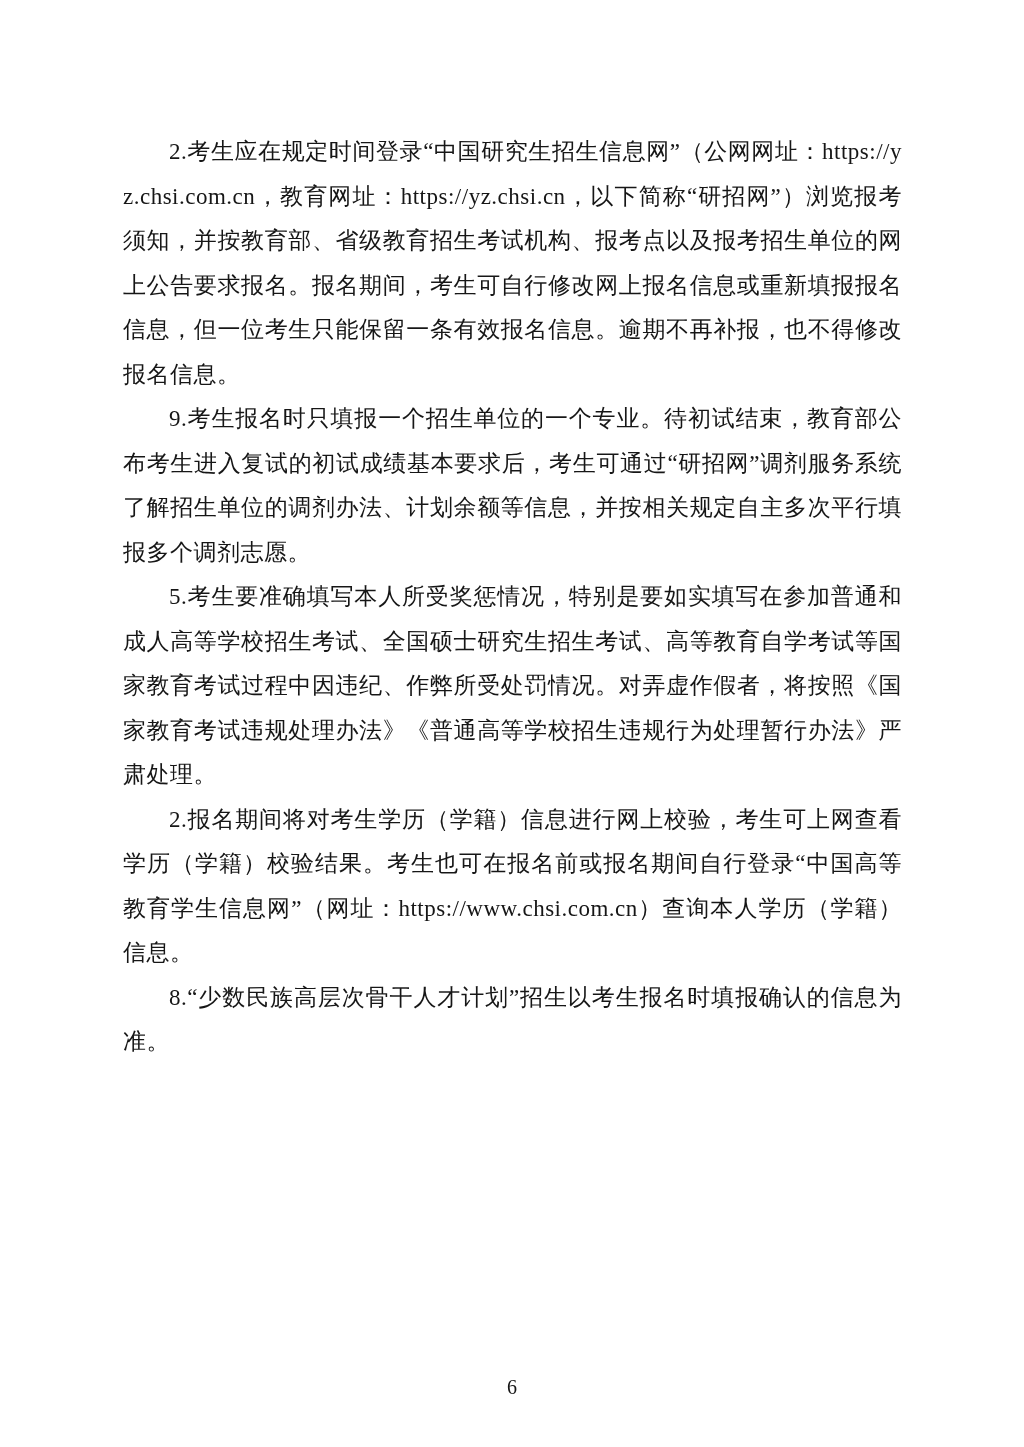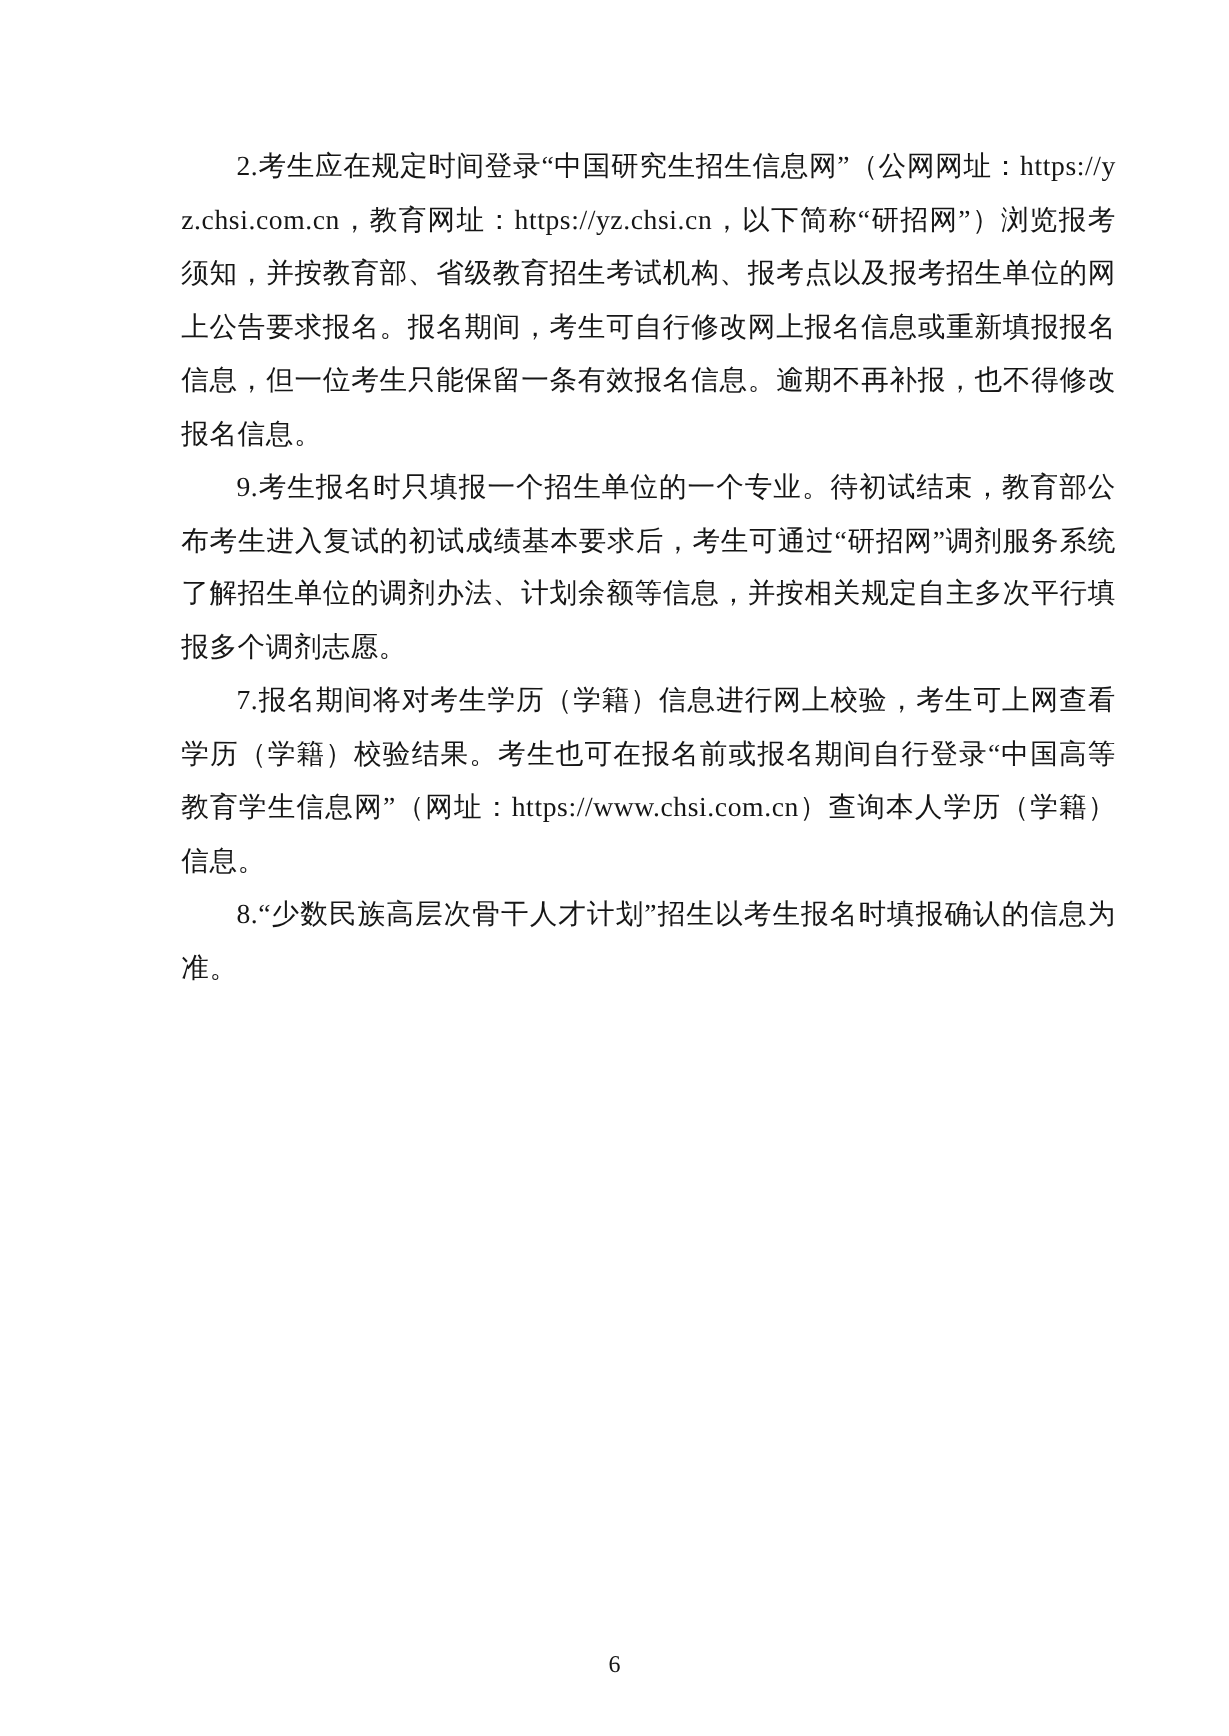--- a/index.html
+++ b/index.html
@@ -13,28 +13,27 @@
     width: 1024px;
     height: 1447px;
     background: #ffffff;
     overflow: hidden;
     font-family: "Liberation Serif", "DejaVu Serif", serif;
     color: #161616;
   }
   .content {
     position: absolute;
     left: 123px;
-    top: 117px;
+    top: 130px;
     width: 779px;
     font-size: 23px;
     line-height: 44.5px;
     text-align: justify;
     text-justify: inter-ideograph;
     letter-spacing: 0.5px;
-    margin-left: 28px;
   }
   .content p {
     margin: 0;
     padding: 0;
     text-indent: 2em;
     word-break: break-all;
   }
   .page-footer {
     position: absolute;
     left: 0;
@@ -46,17 +45,18 @@
     color: #161616;
   }
 </style>
 </head>
 <body>
 
 <div class="page">
   <div class="content">
     <p>2.考生应在规定时间登录“中国研究生招生信息网”（公网网址：https://yz.chsi.com.cn，教育网址：https://yz.chsi.cn，以下简称“研招网”）浏览报考须知，并按教育部、省级教育招生考试机构、报考点以及报考招生单位的网上公告要求报名。报名期间，考生可自行修改网上报名信息或重新填报报名信息，但一位考生只能保留一条有效报名信息。逾期不再补报，也不得修改报名信息。</p>
     <p>9.考生报名时只填报一个招生单位的一个专业。待初试结束，教育部公布考生进入复试的初试成绩基本要求后，考生可通过“研招网”调剂服务系统了解招生单位的调剂办法、计划余额等信息，并按相关规定自主多次平行填报多个调剂志愿。</p>
-    <p>7.报名期间将对考生学历（学籍）信息进行网上校验，考生可上网查看学历（学籍）校验结果。考生也可在报名前或报名期间自行登录“中国高等教育学生信息网”（网址：https://www.chsi.com.cn）查询本人学历（学籍）信息。</p>
+    <p>5.考生要准确填写本人所受奖惩情况，特别是要如实填写在参加普通和成人高等学校招生考试、全国硕士研究生招生考试、高等教育自学考试等国家教育考试过程中因违纪、作弊所受处罚情况。对弄虚作假者，将按照《国家教育考试违规处理办法》《普通高等学校招生违规行为处理暂行办法》严肃处理。</p>
+    <p>2.报名期间将对考生学历（学籍）信息进行网上校验，考生可上网查看学历（学籍）校验结果。考生也可在报名前或报名期间自行登录“中国高等教育学生信息网”（网址：https://www.chsi.com.cn）查询本人学历（学籍）信息。</p>
     <p>8.“少数民族高层次骨干人才计划”招生以考生报名时填报确认的信息为准。</p>
   </div>
   <div class="page-footer">6</div>
 </div>
 
 </body></html>

